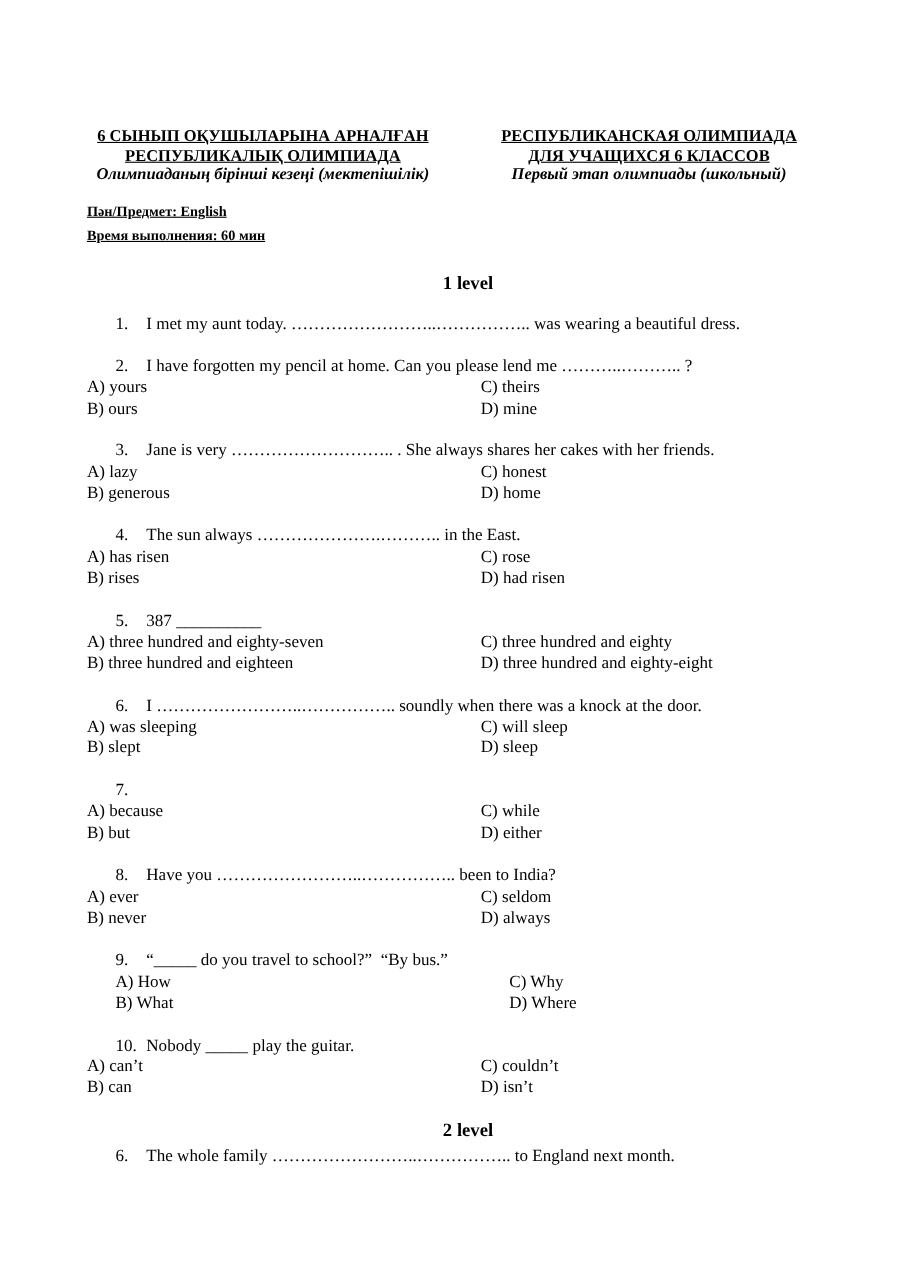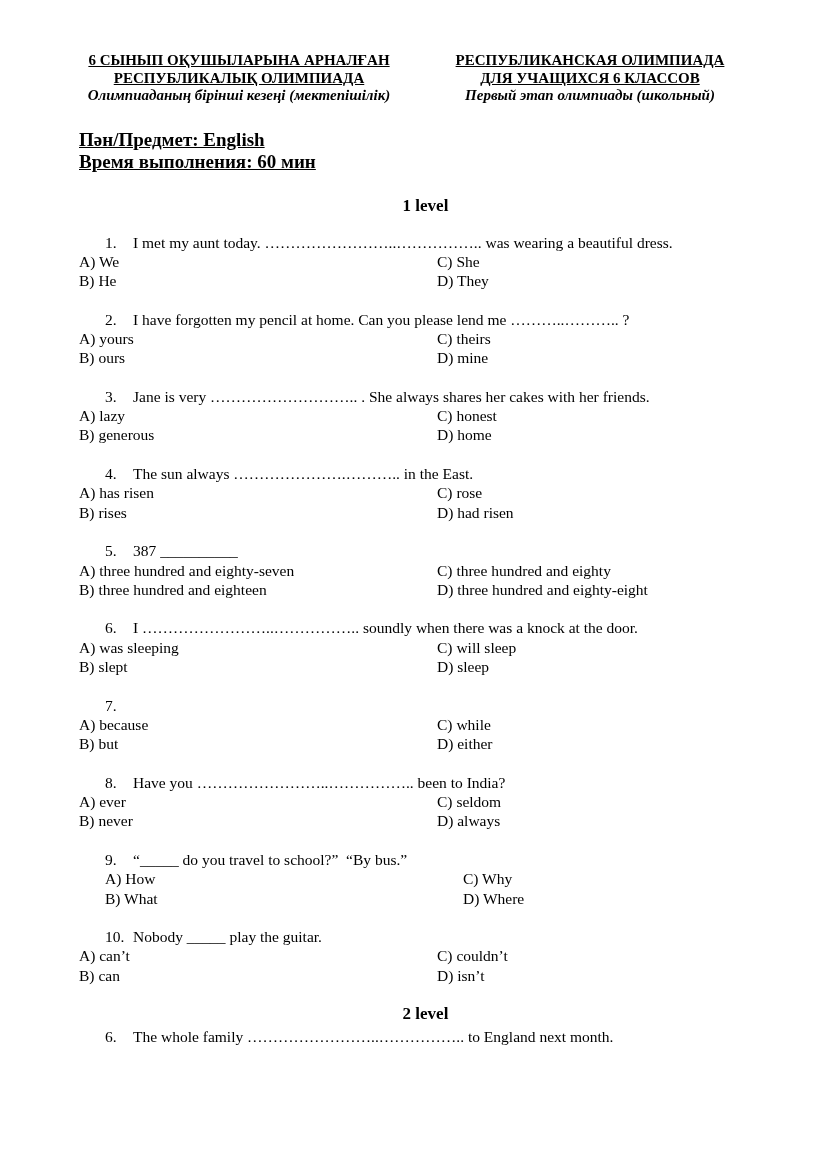--- a/index.html
+++ b/index.html
@@ -8,43 +8,43 @@
     height: 1170px;
     background: #ffffff;
     color: #000000;
     font-family: "Liberation Serif", serif;
     overflow: hidden;
   }
   .page {
     box-sizing: border-box;
     width: 827px;
     height: 1170px;
-    padding: 52px 55px 0 79px;
+    padding: 116px 55px 0 79px;
     font-family: Liberation Serif, serif;
   }
   .u { text-decoration: underline; }
 
   .header-row {
     display: flex;
     margin-left: -13px;
     font-weight: bold;
   }
   .header-cell {
     text-align: center;
     font-size: 15px;
     line-height: 17.5px;
   }
   .header-cell.left  { width: 346px; margin-right: 30px; }
   .header-cell.right { width: 296px; }
   .cell-subtitle { font-style: italic; }
 
   .subject-block {
-    margin-top: 24px;
+    margin-top: 12px;
     font-weight: bold;
-    font-size: 19px;
+    font-size: 13px;
     line-height: 22.5px;
   }
 
   .level-heading {
     margin-top: 22px;
     margin-bottom: 18px;
     text-align: center;
     font-weight: bold;
     font-size: 17px;
     line-height: 19px;
@@ -90,26 +90,20 @@
     <div><span class="u">Время выполнения: 60 мин</span></div>
   </div>
 
   <div class="level-heading">1 level</div>
 
   <div class="question">
     <div class="stem">
       <span class="qnum">1.</span>
       <span class="qtext">I met my aunt today. ……………………..…………….. was wearing a beautiful dress.</span>
     </div>
-    <div class="options">
-      <span>A) We</span>
-      <span>C) She</span>
-      <span>B) He</span>
-      <span>D) They</span>
-    </div>
   </div>
 
   <div class="question">
     <div class="stem">
       <span class="qnum">2.</span>
       <span class="qtext">I have forgotten my pencil at home. Can you please lend me ………..……….. ?</span>
     </div>
     <div class="options">
       <span>A) yours</span>
       <span>C) theirs</span>

